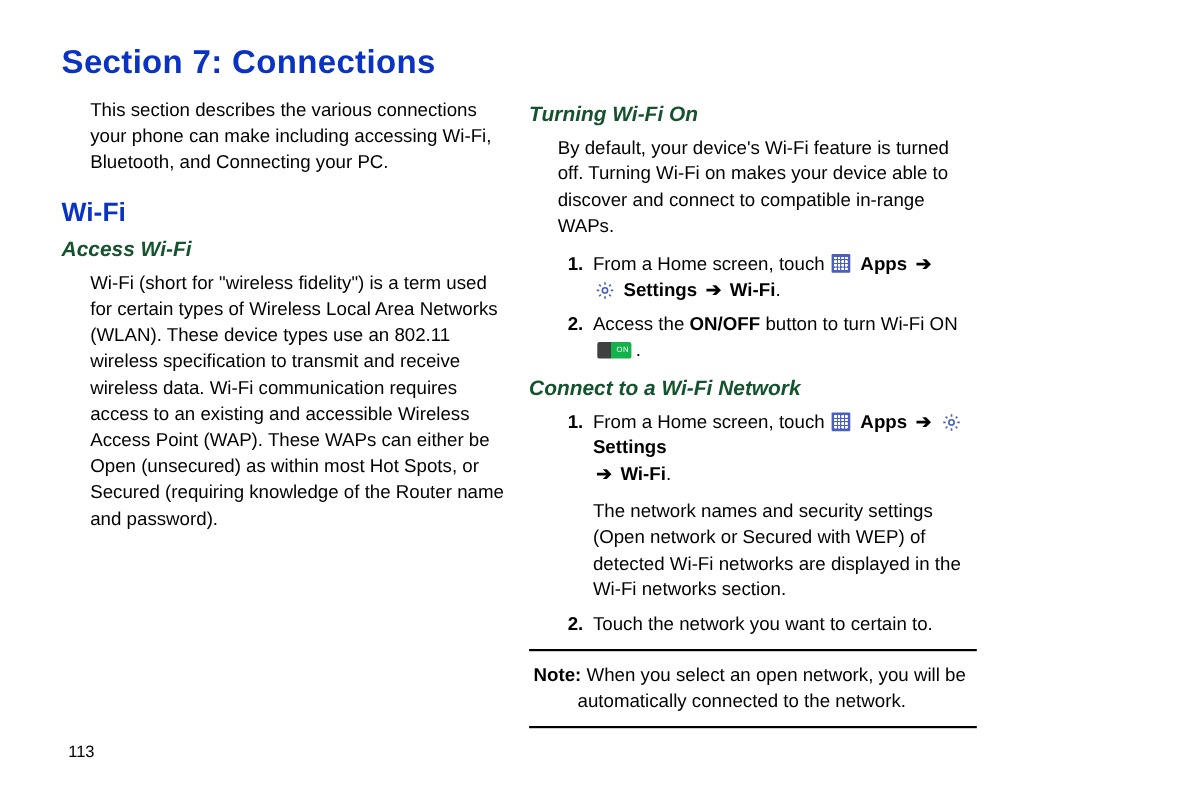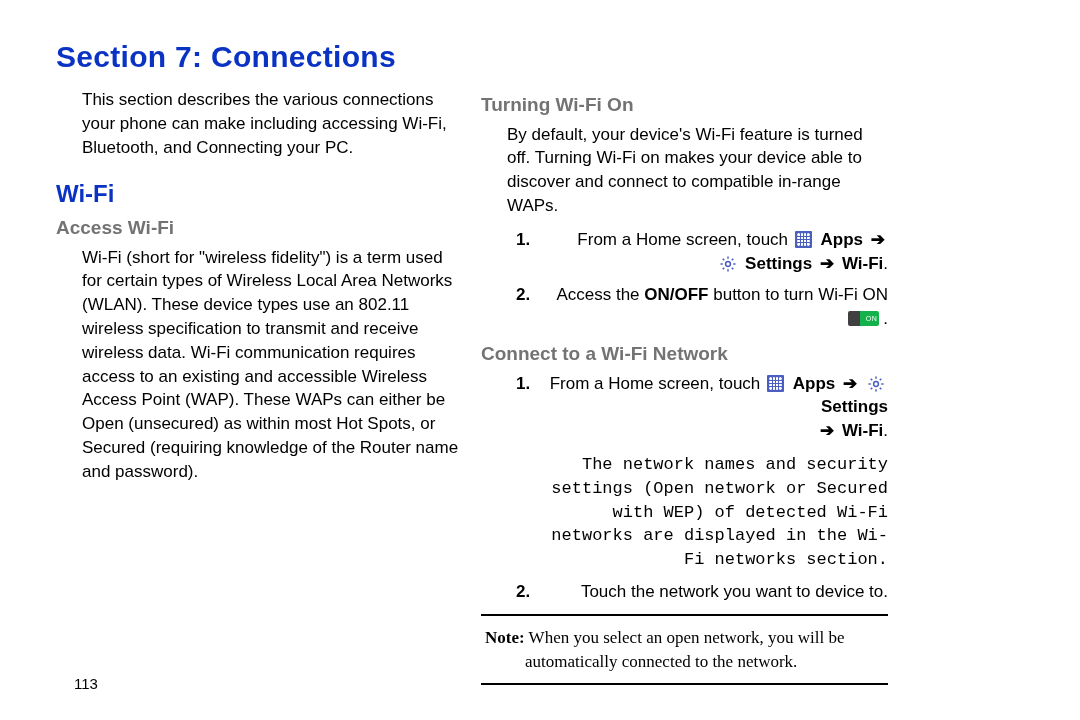--- a/index.html
+++ b/index.html
@@ -40,57 +40,56 @@
   }
   .h1-blue {
     font-family: Arial, Helvetica, sans-serif;
     color: #0a33c4;
     font-weight: 800;
     font-size: 24px;
     margin: 4px 0 2px 0;
   }
   .h2-italic {
     font-family: Arial, Helvetica, sans-serif;
-    color: #737373;
+    color: #14532d;
+    font-style: italic;
     font-weight: 800;
     font-size: 19px;
     margin: 4px 0 4px 0;
   }
   .body-para {
     margin: 0 0 10px 26px;
   }
   ol.steps {
     list-style: decimal;
     margin: 0 0 10px 0;
     padding-left: 54px;
   }
   ol.steps > li {
     padding-left: 4px;
     margin-bottom: 8px;
-    text-align: right;
   }
   ol.steps > li::marker {
     font-weight: 700;
   }
   .bold { font-weight: 800; }
   .arrow { font-weight: 700; padding: 0 3px; }
   .note-block {
     border-top: 2px solid #000;
     border-bottom: 2px solid #000;
     margin: 8px 0 16px 0;
     padding: 10px 4px 10px 4px;
   }
   .note-block .note-text {
     margin: 0 0 0 40px;
     text-indent: -40px;
-    font-family: Liberation Serif, serif;
   }
   .pagenum {
     position: absolute;
-    left: 74px;
+    left: 62px;
     bottom: 28px;
     font-size: 15px;
   }
 
   
   .icon-apps {
     display: inline-block;
     width: 17px;
     height: 17px;
     vertical-align: -3px;
@@ -191,23 +190,23 @@
 
       <ol class="steps">
         <li>
           <span>From a Home screen, touch </span><span class="icon-apps"></span> <span class="bold">Apps</span> <span class="arrow">➔</span> <span class="icon-settings"><svg viewBox="0 0 24 24">
                 <g fill="none" stroke="#4a5fbf" stroke-width="2">
                   <circle cx="12" cy="12" r="3.2"></circle>
                   <path d="M12 2v3M12 19v3M2 12h3M19 12h3M4.9 4.9l2.1 2.1M17 17l2.1 2.1M4.9 19.1l2.1-2.1M17 7l2.1-2.1"></path>
                 </g>
               </svg></span> <span class="bold">Settings</span><br>
           <span class="arrow">➔</span> <span class="bold">Wi-Fi</span><span>.</span>
-          <p style="margin:10px 0 0 0;font-family:Liberation Mono, monospace;">The network names and security settings (Open network or Secured with WEP) of detected Wi-Fi networks are displayed in the Wi-Fi networks section.</p>
+          <p style="margin:10px 0 0 0;">The network names and security settings (Open network or Secured with WEP) of detected Wi-Fi networks are displayed in the Wi-Fi networks section.</p>
         </li>
-        <li>Touch the network you want to device to.</li>
+        <li>Touch the network you want to certain to.</li>
       </ol>
 
       <div class="note-block">
         <p class="note-text"><span class="bold">Note:</span><span> When you select an open network, you will be automatically connected to the network.</span></p>
       </div>
 
 
     </div>
   </div>
 

